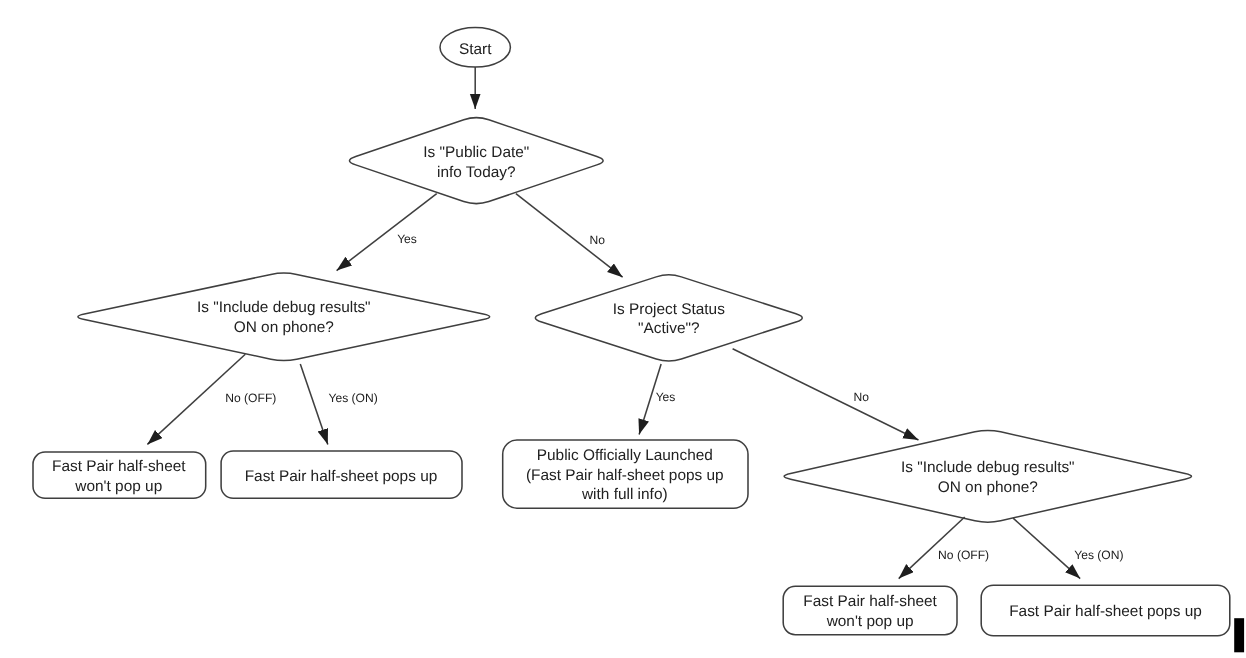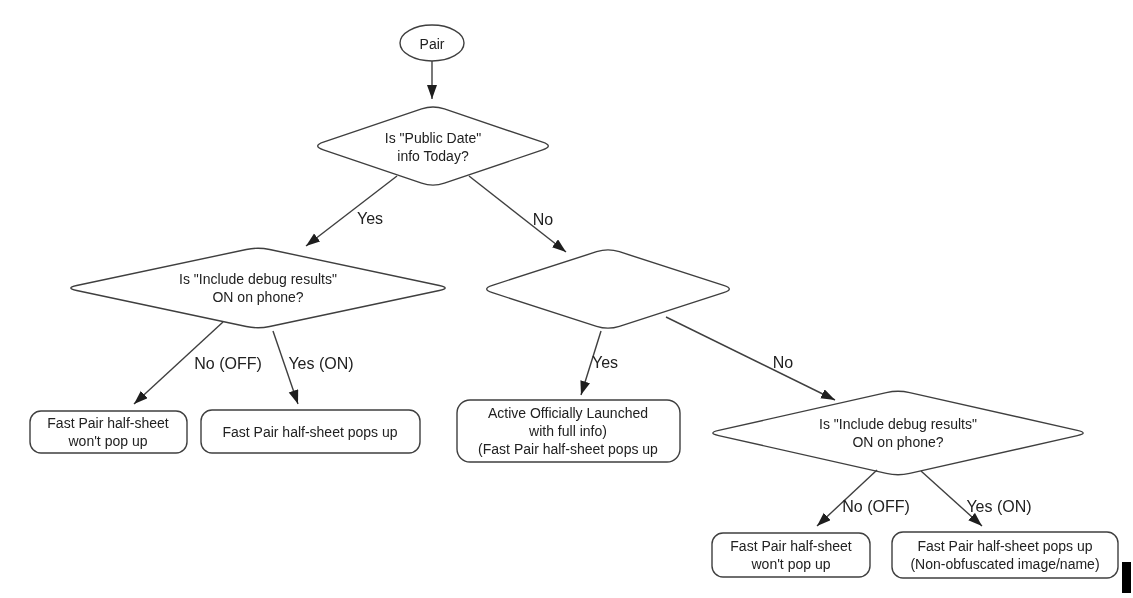--- a/index.html
+++ b/index.html
@@ -22,21 +22,21 @@
     transform: translate(-50%, -50%);
     font-size: 14px;
     line-height: 18px;
     text-align: center;
     white-space: nowrap;
     color: #212121;
   }
   .edge-lbl {
     position: absolute;
     transform: translate(-50%, -50%);
-    font-size: 16px;
+    font-size: 11px;
     line-height: 17px;
     white-space: nowrap;
     color: #212121;
   }
   .caret {
     position: absolute;
     left: 1122px;
     top: 562px;
     width: 9px;
     height: 31px;
@@ -75,61 +75,64 @@
       <line x1="469" y1="176" x2="566" y2="252" marker-end="url(#arrow)"></line>
       <line x1="223" y1="322" x2="134" y2="404" marker-end="url(#arrow)"></line>
       <line x1="273" y1="331" x2="298" y2="404" marker-end="url(#arrow)"></line>
       <line x1="601" y1="331" x2="581" y2="395" marker-end="url(#arrow)"></line>
       <line x1="666" y1="317" x2="835" y2="400" marker-end="url(#arrow)"></line>
       <line x1="877" y1="470" x2="817" y2="526" marker-end="url(#arrow)"></line>
       <line x1="921" y1="471" x2="982" y2="526" marker-end="url(#arrow)"></line>
     </g>
   </svg>
 
-  <div class="lbl" style="left:432px; top:44px;">Pair</div>
+  <div class="lbl" style="left:432px; top:44px;">Start</div>
 
   <div class="lbl" style="left:433px; top:147px;">
     <div>Is "Public Date"</div>
     <div>info Today?</div>
   </div>
 
   <div class="lbl" style="left:258px; top:288px;">
     <div>Is "Include debug results"</div>
     <div>ON on phone?</div>
   </div>
 
+  <div class="lbl" style="left:608px; top:289px;">
+    <div>Is Project Status</div>
+    <div>"Active"?</div>
+  </div>
 
   <div class="lbl" style="left:898px; top:433px;">
     <div>Is "Include debug results"</div>
     <div>ON on phone?</div>
   </div>
 
   <div class="lbl" style="left:108px; top:432px;">
     <div>Fast Pair half-sheet</div>
     <div>won't pop up</div>
   </div>
 
   <div class="lbl" style="left:310px; top:432px;">
     <div>Fast Pair half-sheet pops up</div>
   </div>
 
   <div class="lbl" style="left:568px; top:431px;">
-    <div>Active Officially Launched</div>
+    <div>Public Officially Launched</div>
+    <div>(Fast Pair half-sheet pops up</div>
     <div>with full info)</div>
-    <div>(Fast Pair half-sheet pops up</div>
   </div>
 
   <div class="lbl" style="left:791px; top:555px;">
     <div>Fast Pair half-sheet</div>
     <div>won't pop up</div>
   </div>
 
   <div class="lbl" style="left:1005px; top:555px;">
     <div>Fast Pair half-sheet pops up</div>
-    <div>(Non-obfuscated image/name)</div>
   </div>
 
   <div class="edge-lbl" style="left:370px; top:218px;">Yes</div>
   <div class="edge-lbl" style="left:543px; top:219px;">No</div>
   <div class="edge-lbl" style="left:228px; top:363px;">No (OFF)</div>
   <div class="edge-lbl" style="left:321px; top:363px;">Yes (ON)</div>
   <div class="edge-lbl" style="left:605px; top:362px;">Yes</div>
   <div class="edge-lbl" style="left:783px; top:362px;">No</div>
   <div class="edge-lbl" style="left:876px; top:506px;">No (OFF)</div>
   <div class="edge-lbl" style="left:999px; top:506px;">Yes (ON)</div>

